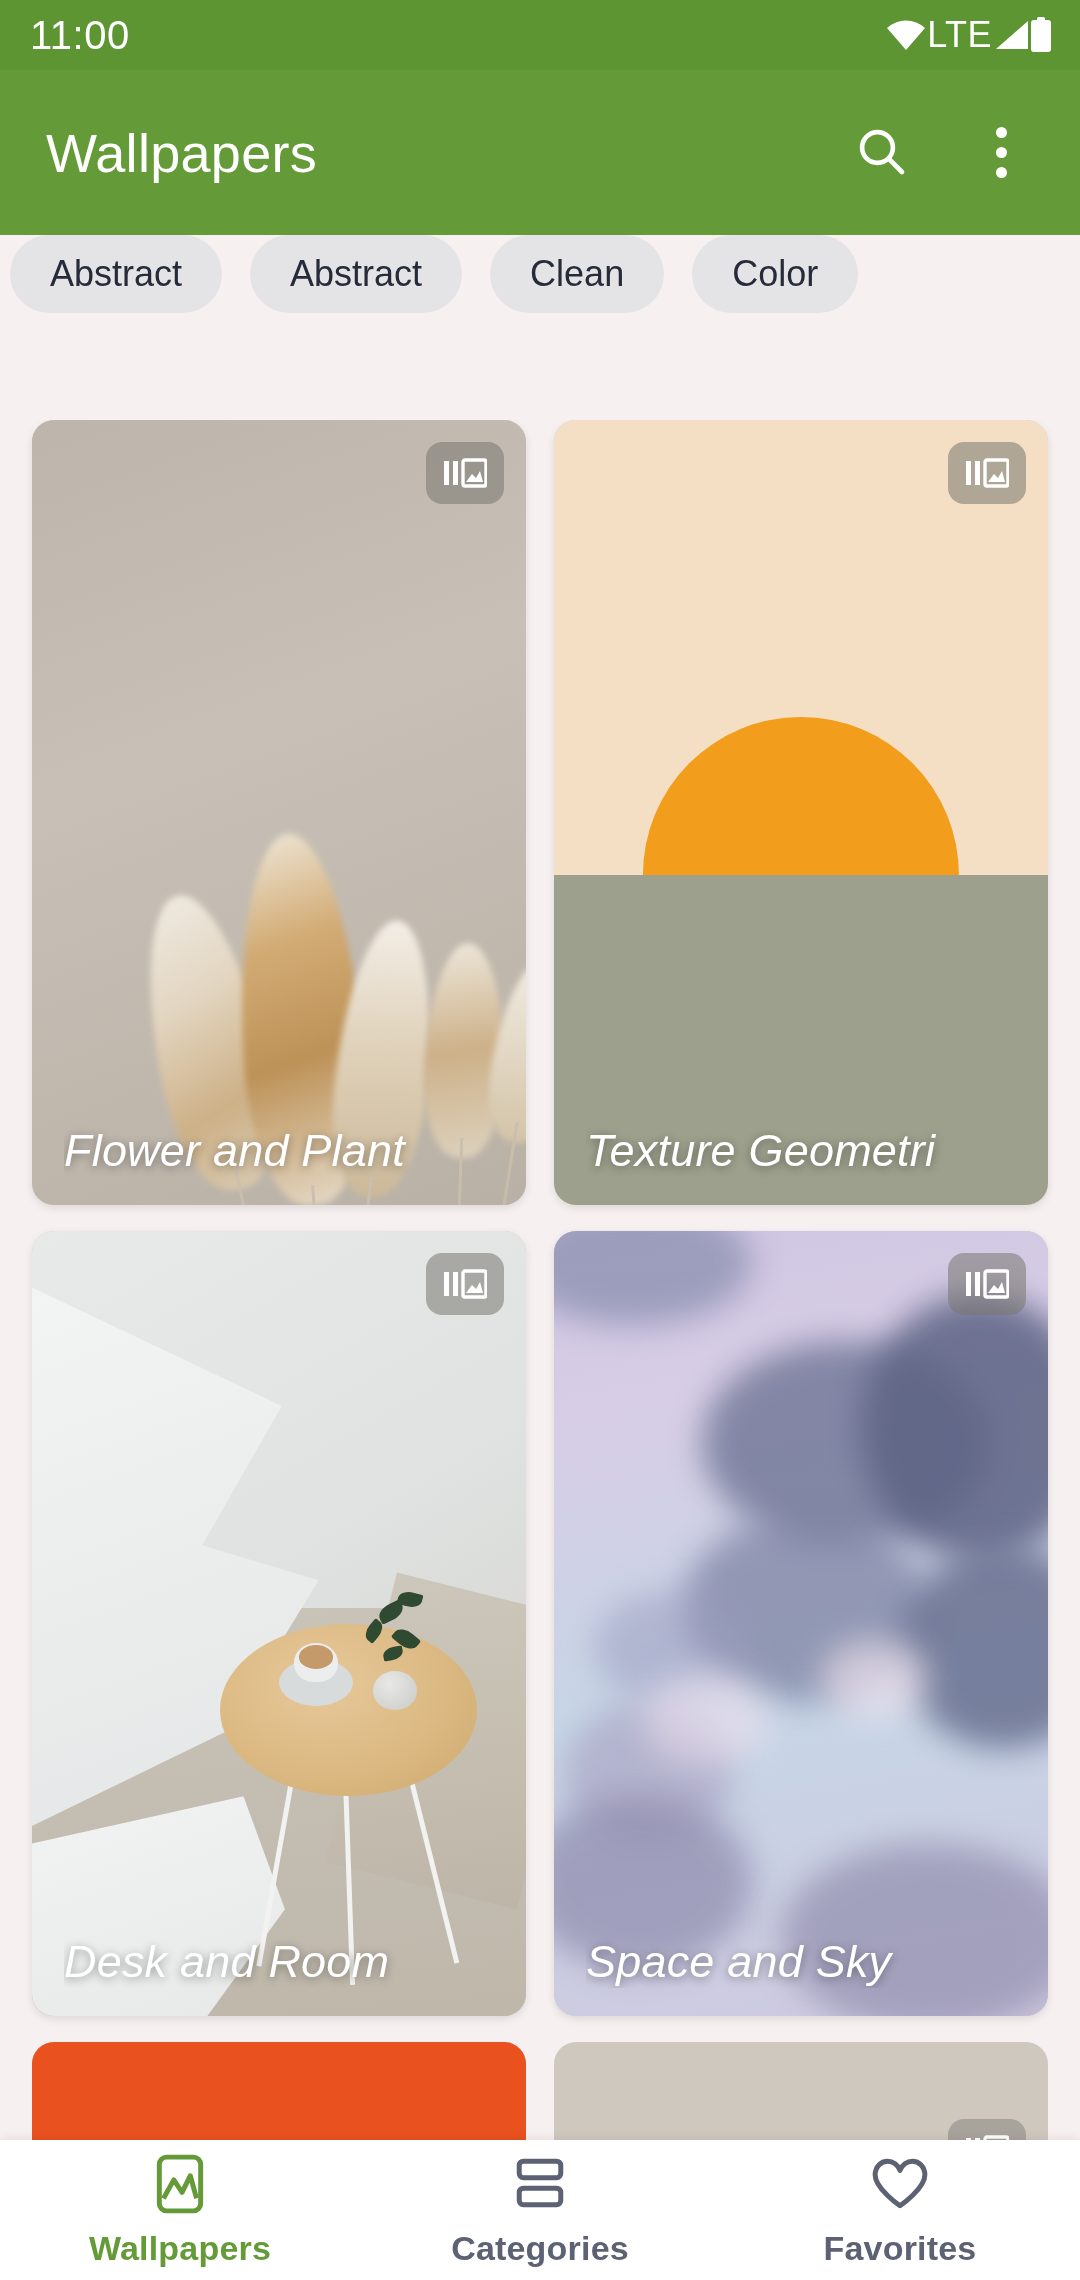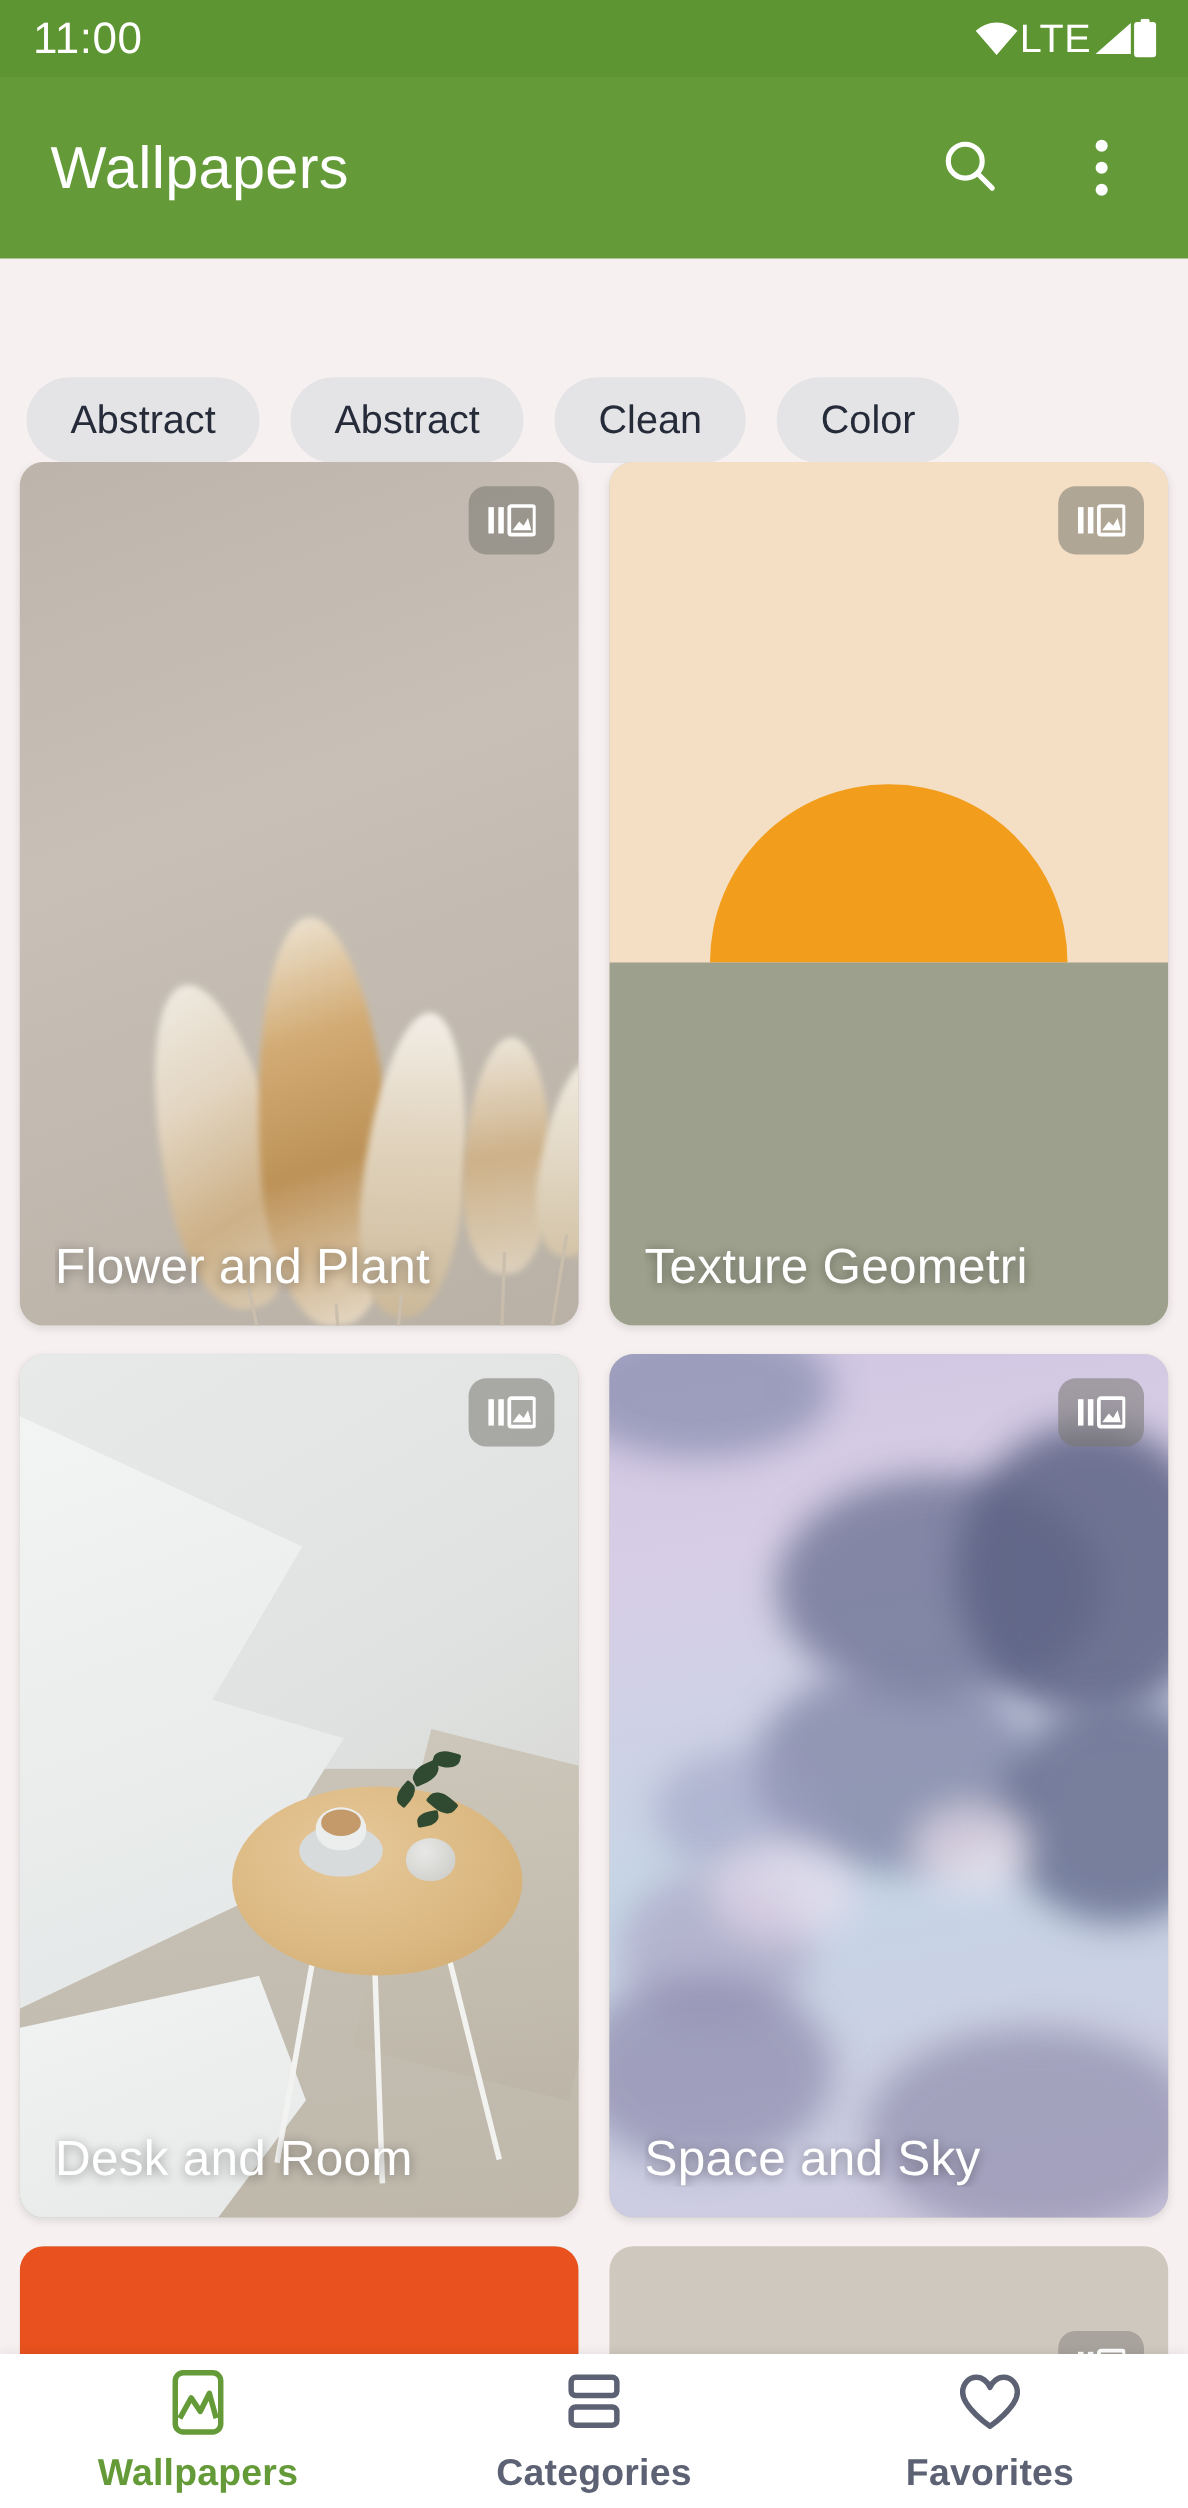--- a/index.html
+++ b/index.html
@@ -31,35 +31,34 @@
   .icon-btn {
     width:86px; height:86px; display:flex; align-items:center; justify-content:center;
     border-radius:50%; background:transparent;
   }
   .kebab { display:flex; flex-direction:column; gap:9px; align-items:center; }
   .kebab i { width:11px; height:11px; border-radius:50%; background:#fff; display:block; }
 
   
   .chips {
     position:absolute; top:235px; left:0; width:1080px; height:170px;
-    display:flex; align-items:flex-end; gap:28px; padding:0 24px;
+    display:flex; align-items:flex-start; gap:28px; padding:0 10px;
     overflow:hidden;
-    margin-top:16px;
   }
   .chip {
     flex:0 0 auto; height:78px; padding:0 40px; border-radius:39px;
     background:#E4E4E6; color:#262B3A; font-size:36px;
     display:flex; align-items:center; justify-content:center; white-space:nowrap;
   }
 
   
   .grid {
     position:absolute; top:420px; left:0; width:1080px; height:1720px;
     display:grid; grid-template-columns:1fr 1fr; gap:26px 28px;
-    padding:0 18px; overflow:hidden; align-content:start;
+    padding:0 32px; overflow:hidden; align-content:start;font-style:italic;
   }
   .card {
     position:relative; width:100%; height:785px; border-radius:22px;
     overflow:hidden; box-shadow:0 3px 8px rgba(0,0,0,.10);
     background:#cfc8bf;
   }
   .card-art { position:absolute; inset:0; }
   .card-title {
     position:absolute; left:32px; bottom:28px; right:32px;
     color:#fff; font-size:45px; font-weight:400; letter-spacing:.2px;

